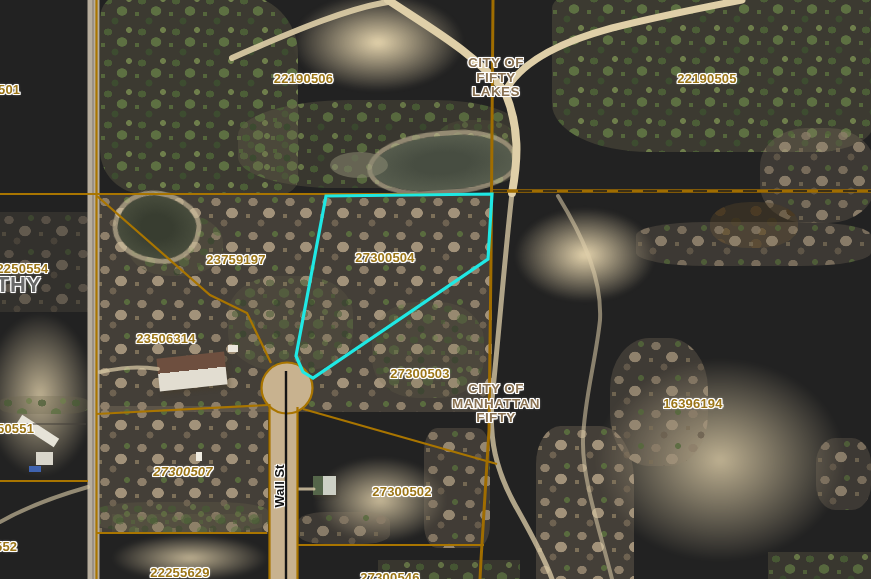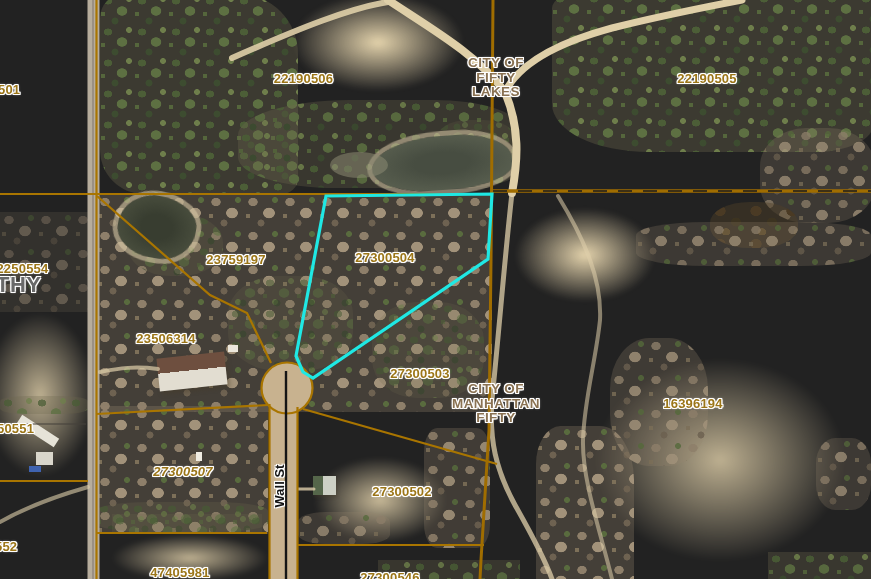--- a/index.html
+++ b/index.html
@@ -157,21 +157,21 @@
   <div class="layer">
     <div class="plabel" style="left:295px;top:78px;padding-left:17px;">22190506</div>
     <div class="plabel" style="left:695px;top:78px;margin-left:12px;">22190505</div>
     <div class="plabel" style="left:236px;top:259px;">23759197</div>
     <div class="plabel" style="left:385px;top:257px;">27300504</div>
     <div class="plabel" style="left:166px;top:338px;">23506314</div>
     <div class="plabel" style="left:420px;top:373px;">27300503</div>
     <div class="plabel" style="left:693px;top:403px;">16396194</div>
     <div class="plabel" style="left:183px;top:471px;font-style:italic;">27300507</div>
     <div class="plabel" style="left:402px;top:491px;">27300502</div>
-    <div class="plabel" style="left:180px;top:572px;">47405981</div>
+    <div class="plabel" style="left:180px;top:572px;">22255629</div>
     <div class="plabel" style="left:390px;top:577px;">27300546</div>
 
     <div class="clabel" style="left:496px;top:78px;">
       <div>CITY OF</div>
       <div>FIFTY</div>
       <div>LAKES</div>
     </div>
     <div class="clabel" style="left:496px;top:404px;">
       <div>CITY OF</div>
       <div>MANHATTAN</div>

